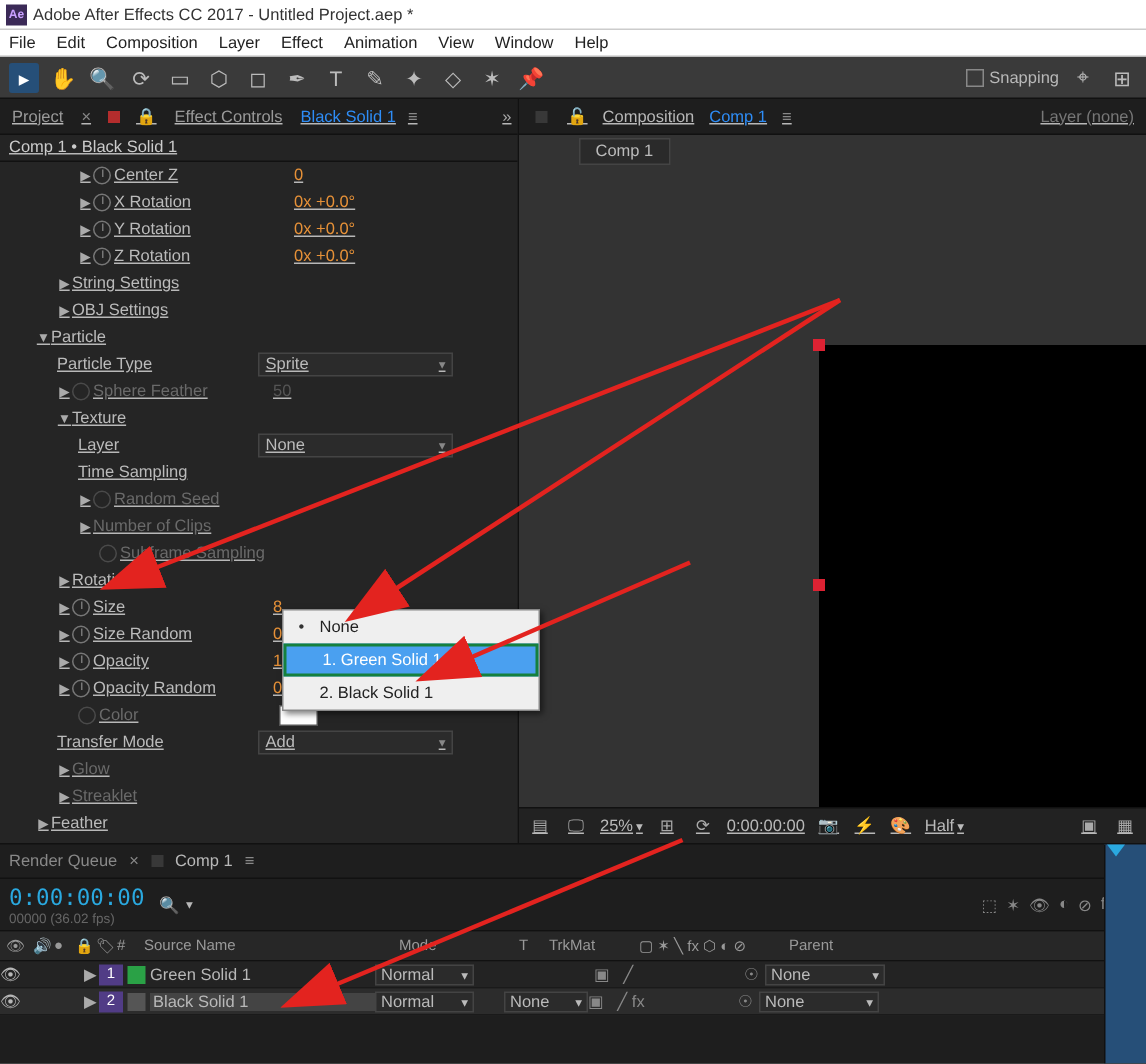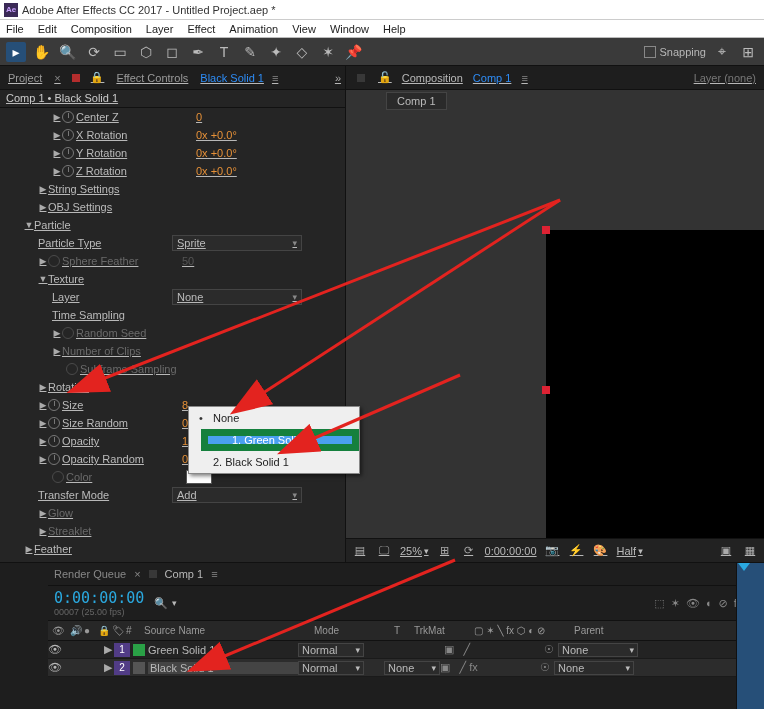--- a/index.html
+++ b/index.html
@@ -83,21 +83,21 @@
   .eye{width:14px;text-align:center;}
   .num{width:16px;height:14px;background:#513c86;color:#fff;text-align:center;font-size:10px;line-height:14px;}
   .layer-sw{width:12px;height:12px;display:inline-block;margin:0 3px;}
   .mode-dd{width:66px;height:14px;background:#2b2b2b;border:1px solid #444;display:flex;align-items:center;padding:0 3px;justify-content:space-between;color:#bbb;}
   .parent-dd{width:80px;height:14px;background:#2b2b2b;border:1px solid #444;display:flex;align-items:center;padding:0 3px;justify-content:space-between;color:#bbb;}
   .track-area{position:absolute;right:0;top:0;width:28px;height:100%;background:#264f78;border-left:1px solid #111;}
   .play-head{position:absolute;right:14px;top:0;width:0;height:0;border-left:6px solid transparent;border-right:6px solid transparent;border-top:8px solid #2aa9e0;}
   
   .popup{position:absolute;left:188px;top:406px;width:172px;background:var(--menu-bg);border:1px solid #888;box-shadow:2px 2px 4px rgba(0,0,0,.5);z-index:40;}
   .popup .opt{height:22px;display:flex;align-items:center;padding:0 24px;color:#222;}
-  .popup .opt.sel{background:var(--menu-sel);color:#fff;border:7px solid #15803d;margin-left:12px;}
+  .popup .opt.sel{background:var(--menu-sel);color:#fff;border:2px solid #15803d;}
   .popup .opt.cur::before{content:"•";position:absolute;left:10px;color:#333;}
   .popup .opt{position:relative;}
   
   svg.arrows{position:absolute;left:0;top:0;pointer-events:none;z-index:50;}
 </style>
 </head>
 <body>
 
 <div class="titlebar">
   <div class="ae-ico">Ae</div>
@@ -325,32 +325,32 @@
           <span>Half</span>
           <span style="font-size:9px">▾</span>
         </span>
       <span style="flex:1"></span>
       <span class="ico">▣</span>
       <span class="ico">▦</span>
     </div>
   </div>
 </div>
 
-<div class="tl-panel" style="position:relative;height:147px;padding-left:48px;">
+<div class="tl-panel" style="position:relative;height:147px;">
   <div class="tl-tabs">
     <span style="color:#888">Render Queue</span>
     <span style="color:#888">×</span>
     <span style="width:8px;height:8px;background:#383838;display:inline-block"></span>
     <span>Comp 1</span>
     <span style="color:#888">≡</span>
   </div>
   <div class="tl-head">
     <div>
       <div class="tc">0:00:00:00</div>
-      <div class="fps">00007 (25.00 fps)</div>
+      <div class="fps">00000 (36.02 fps)</div>
     </div>
     <div class="tl-search">
         <span>🔍</span>
         <span style="font-size:9px">▾</span>
       </div>
     <div class="tl-icons">
       <span>⬚</span>
       <span>✶</span>
       <span>👁</span>
       <span>◐</span>

